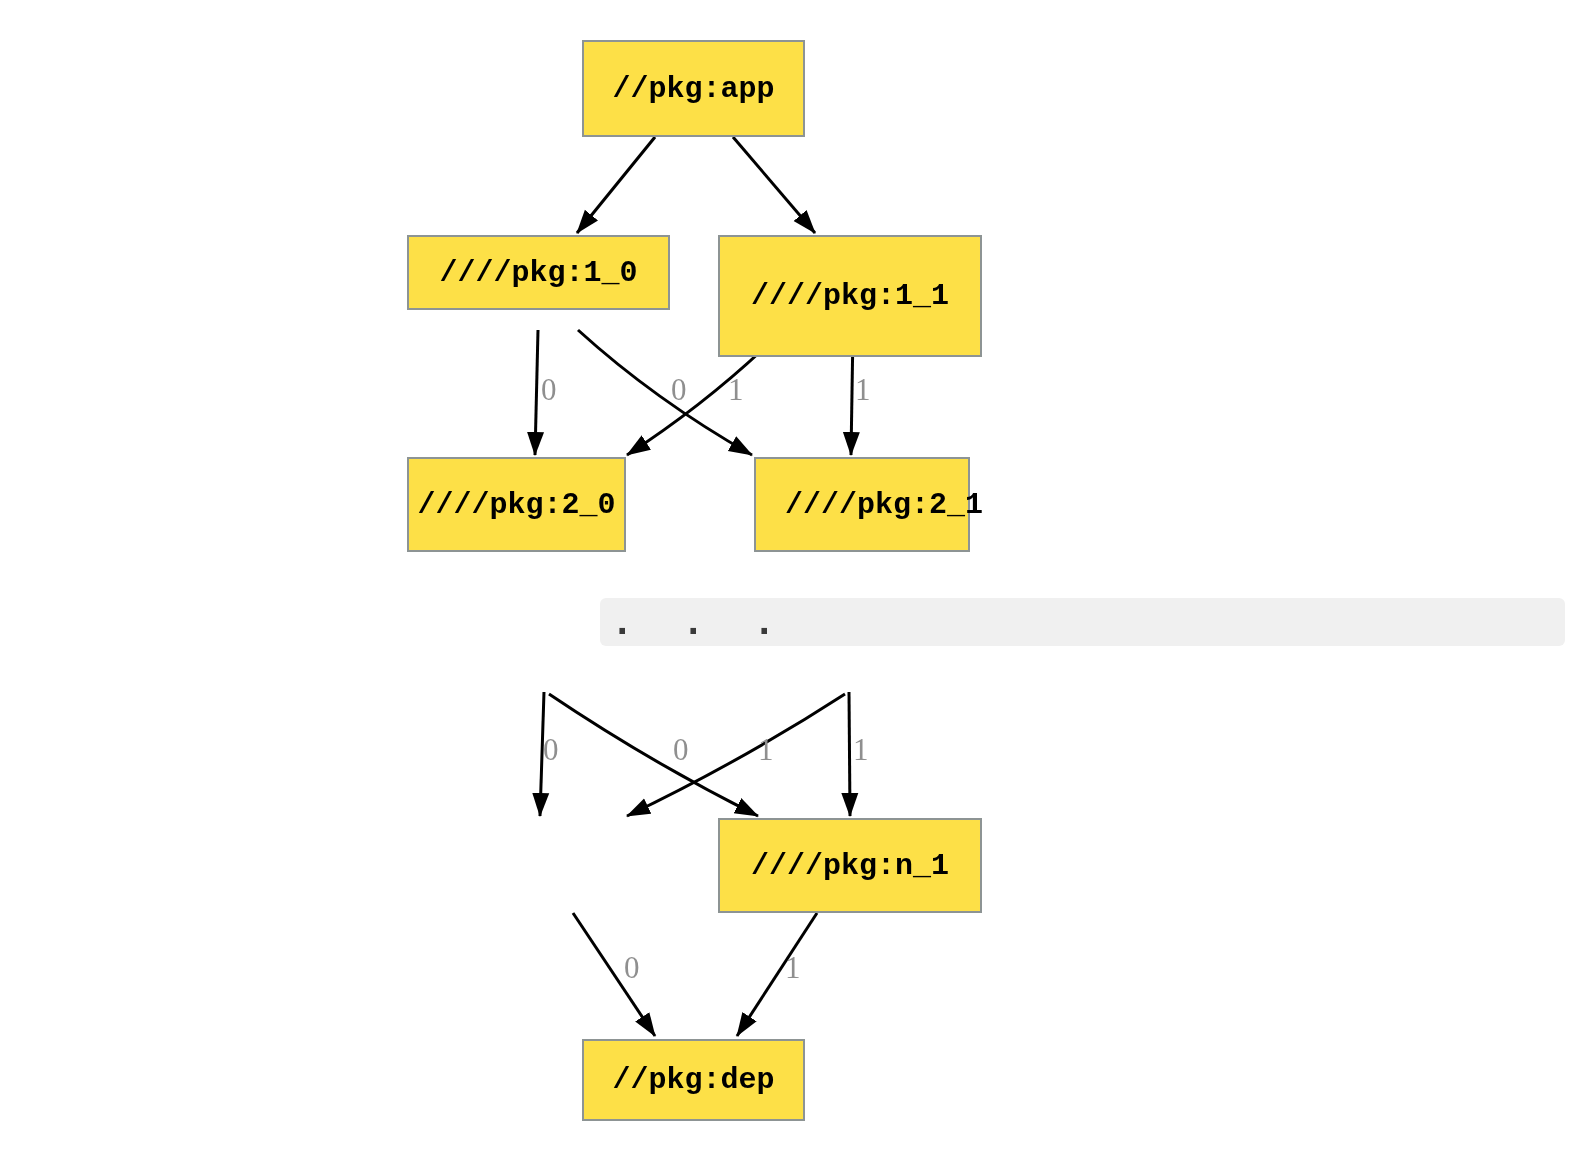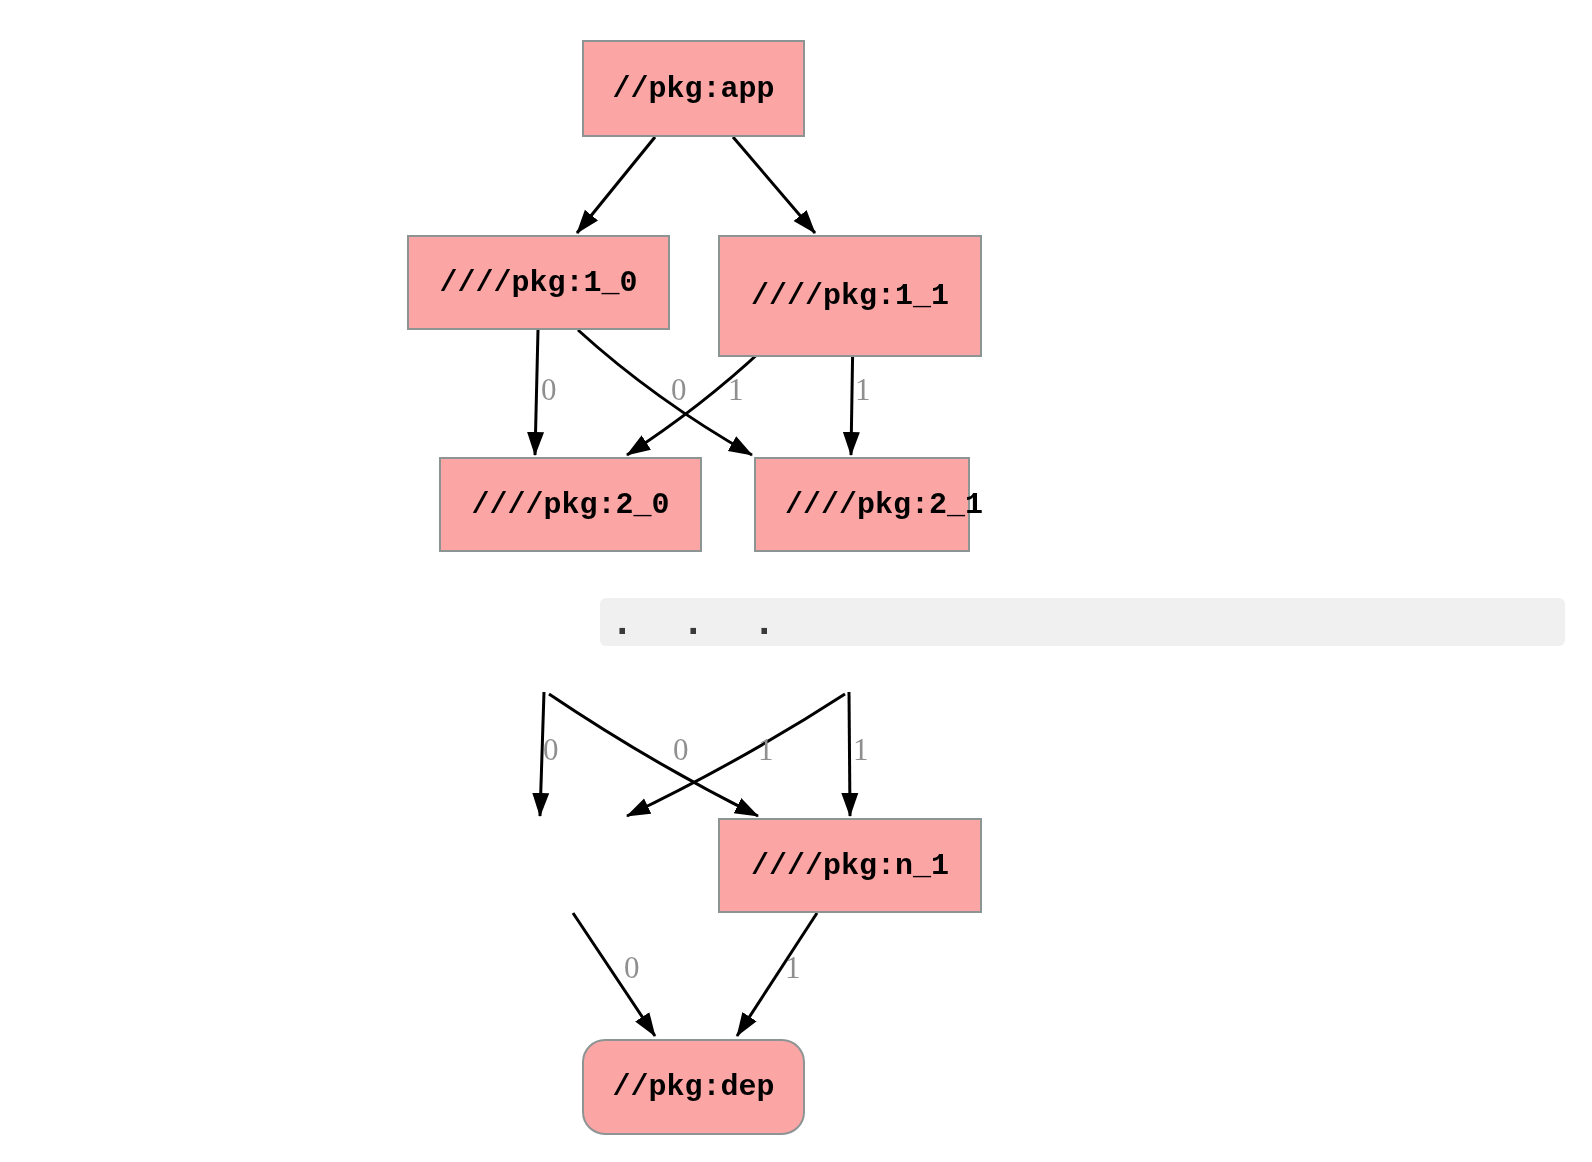--- a/index.html
+++ b/index.html
@@ -12,39 +12,39 @@
     font-family: "Liberation Sans", sans-serif;
   }
   #edges-svg {
     position: absolute;
     left: 0; top: 0;
     width: 1592px; height: 1162px;
   }
   .node {
     position: absolute;
     box-sizing: border-box;
-    background: #fca5a5;
+    background: #fde047;
     border: 2.5px solid #8d9494;
     display: flex;
     align-items: center;
     justify-content: center;
     font-family: "Liberation Mono", monospace;
     font-weight: bold;
     font-size: 30px;
     color: #000000;
     white-space: nowrap;
   }
   .node-app  { left: 582px; top:   40px; width: 223px; height: 97px; }
-  .node-1_0  { left: 407px; top:  235px; width: 263px; height: 95px; }
+  .node-1_0  { left: 407px; top:  235px; width: 263px; height: 75px; }
   .node-1_1  { left: 718px; top:  235px; width: 264px; height: 122px; }
-  .node-2_0  { left: 407px; top:  457px; width: 263px; height: 95px; margin-left: 32px; }
+  .node-2_0  { left: 407px; top:  457px; width: 219px; height: 95px; }
   .node-2_1  { left: 754px; top:  457px; width: 216px; height: 95px; padding-left: 44px; }
   .node-n_0  { left: 407px; top:  818px; width: 263px; height: 95px; }
   .node-n_1  { left: 718px; top:  818px; width: 264px; height: 95px; }
-  .node-dep  { left: 582px; top: 1039px; width: 223px; height: 96px; border-radius: 23px; }
+  .node-dep  { left: 582px; top: 1039px; width: 223px; height: 82px; }
   .elabel {
     position: absolute;
     font-family: "Liberation Serif", serif;
     font-size: 31px;
     line-height: 31px;
     color: #8f8f8f;
   }
   .el-u0a { left: 541px; top: 374px; }
   .el-u0b { left: 671px; top: 374px; }
   .el-u1a { left: 728px; top: 374px; }

